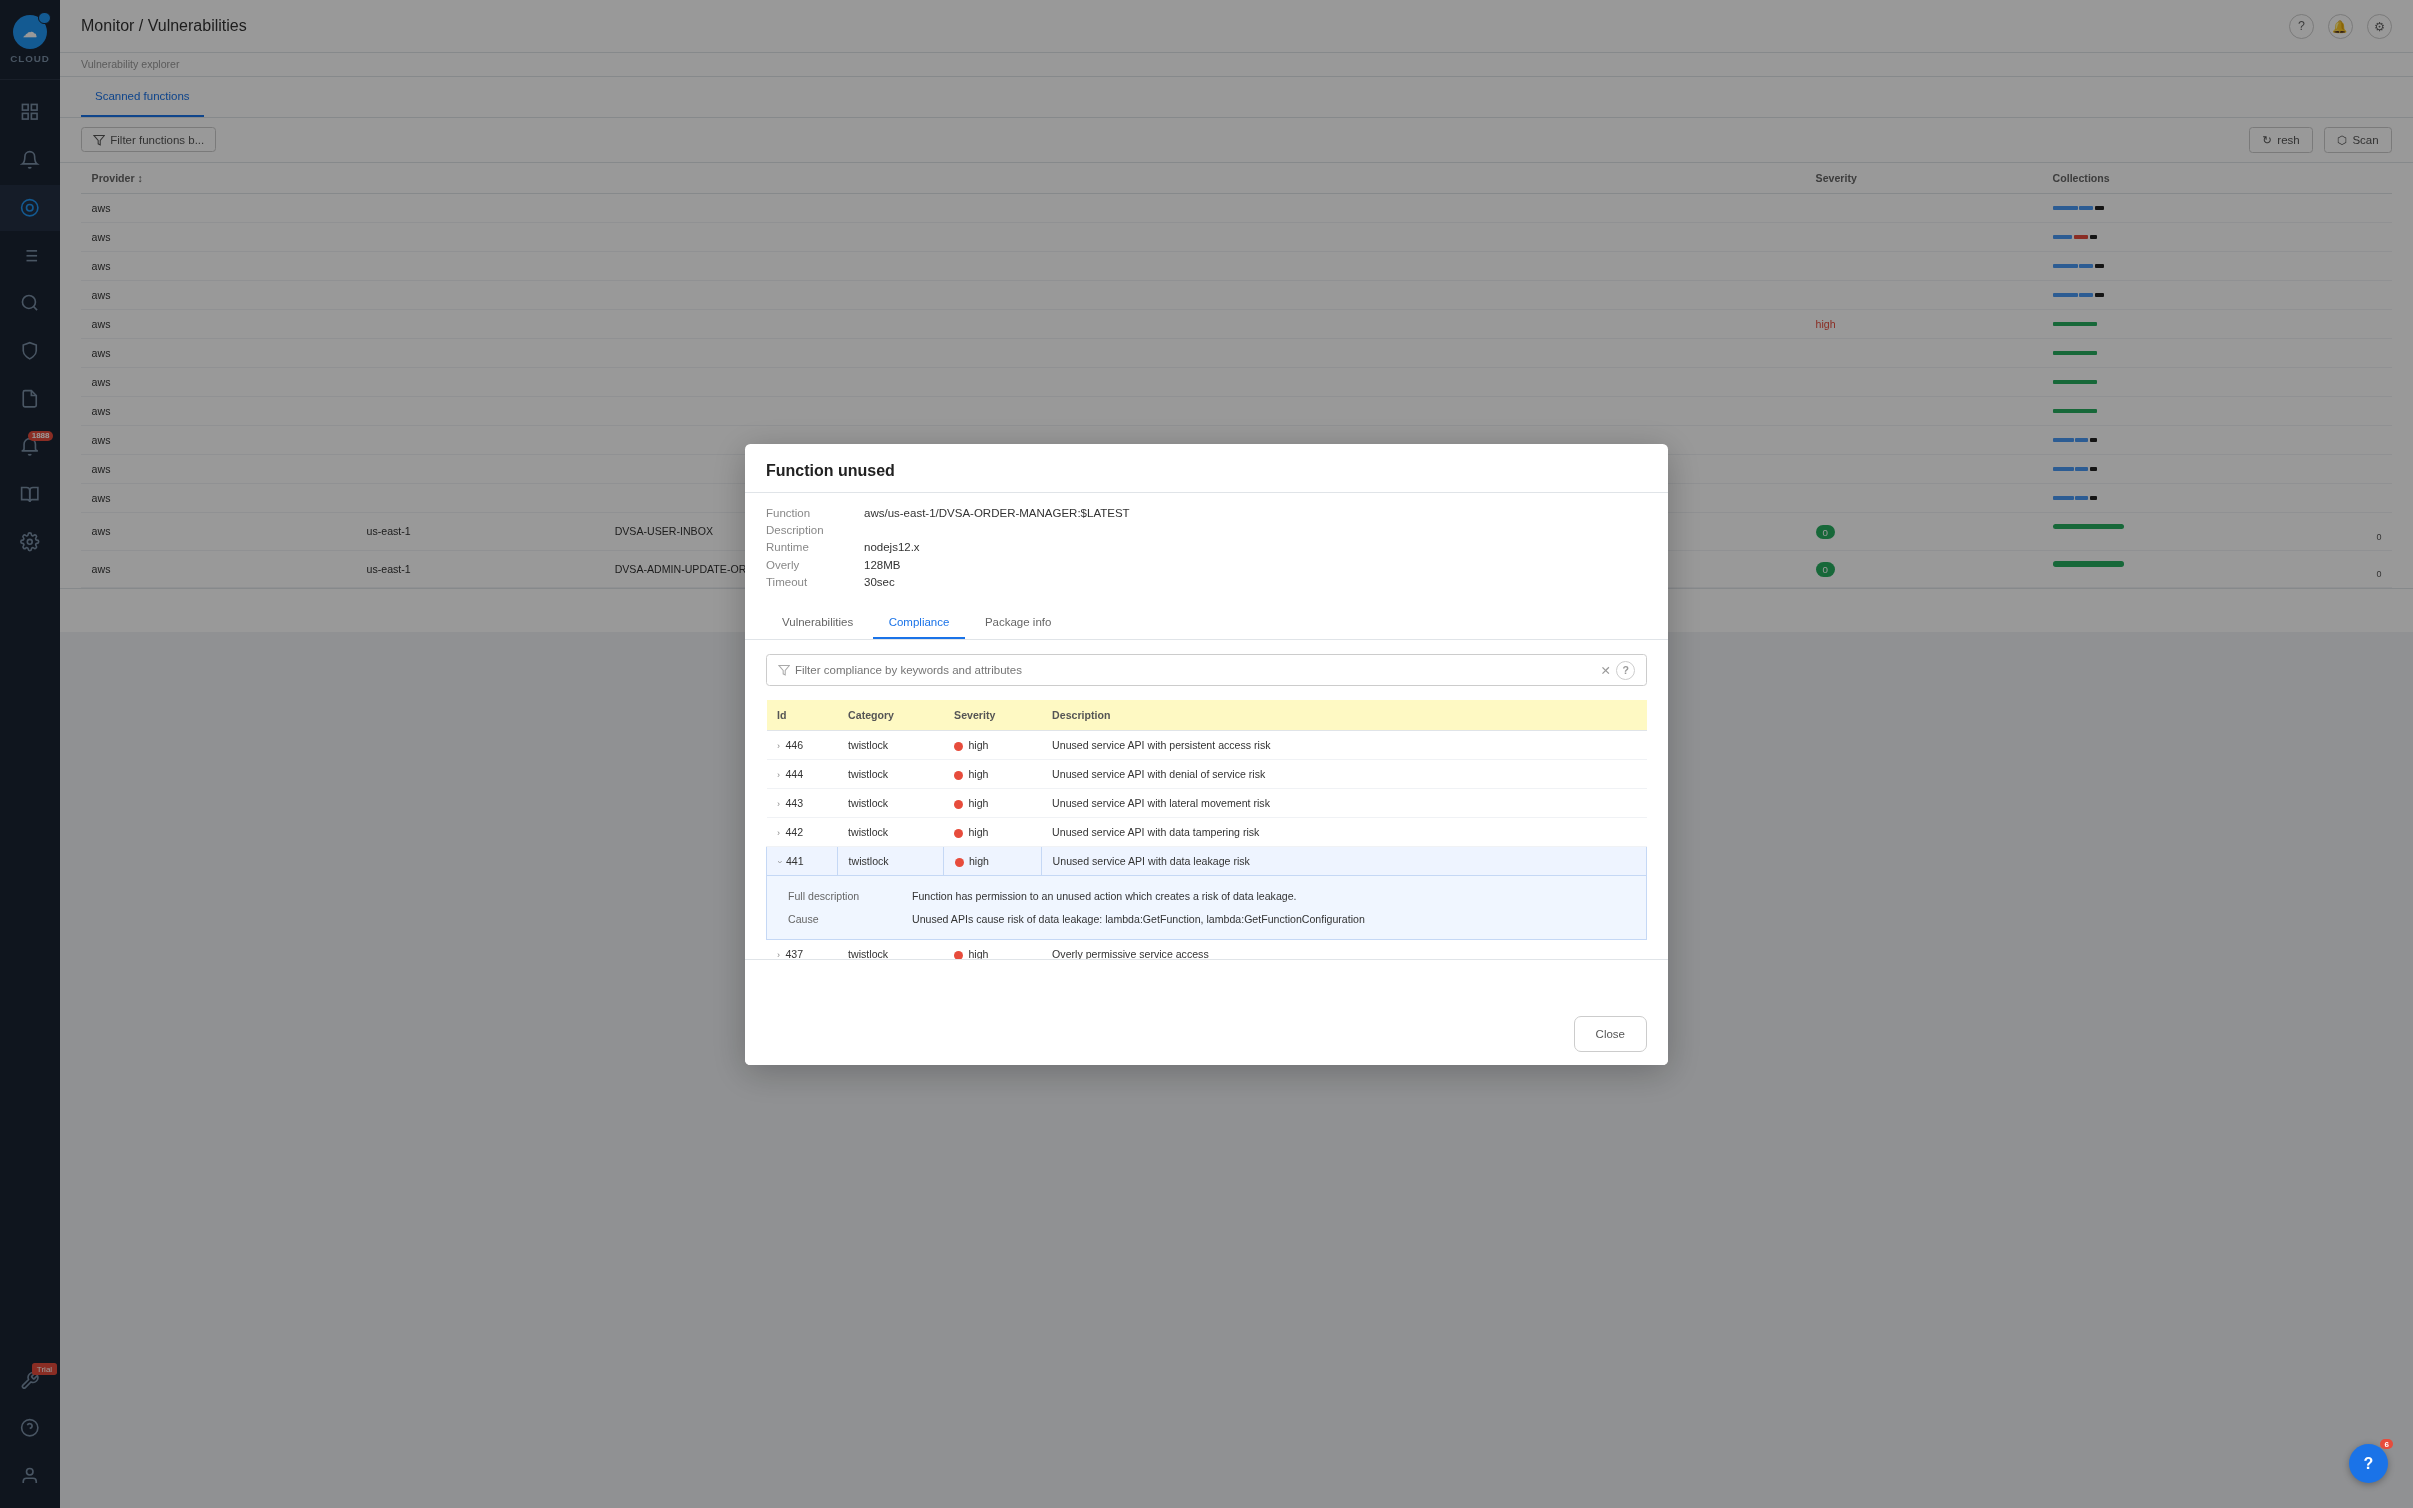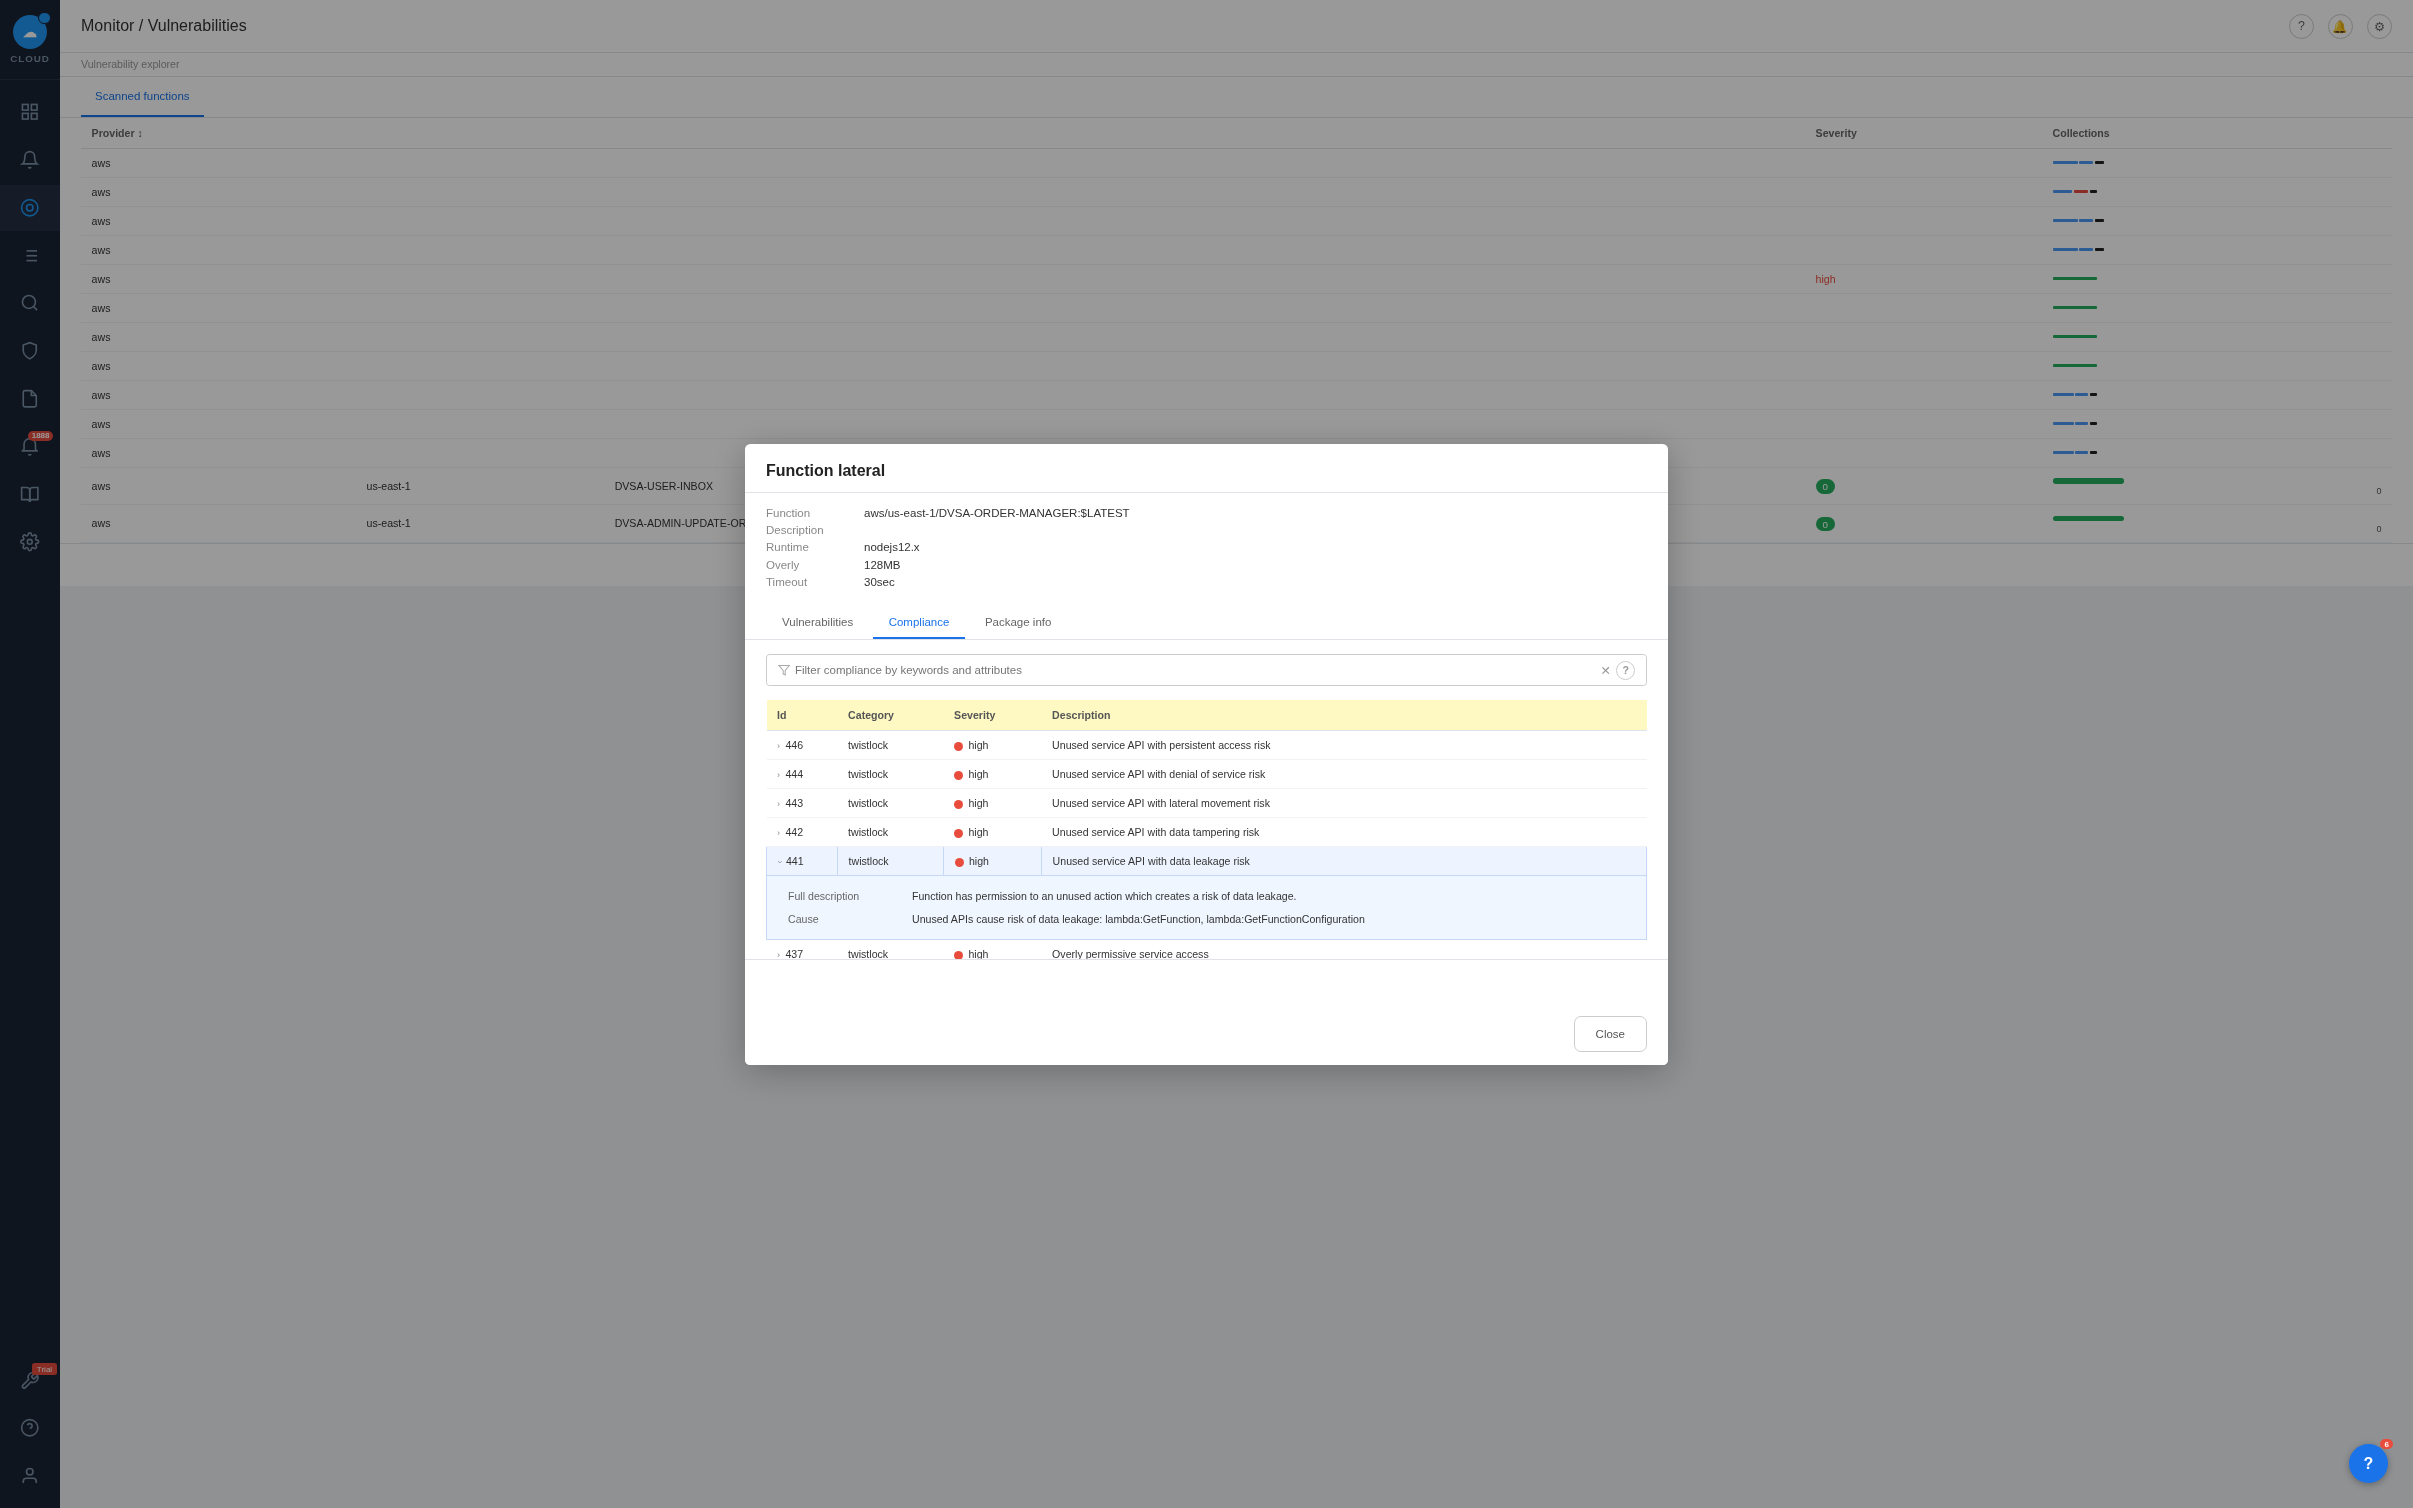--- a/index.html
+++ b/index.html
@@ -258,20 +258,37 @@
   <div class="page-subtitle">
     <span>Vulnerability explorer</span>
   </div>
 
   <div class="tabs-row">
     <div class="tab-item active">
       <span>Scanned functions</span>
     </div>
   </div>
 
+  <div class="toolbar">
+    <div class="filter-btn">
+      <svg width="12.4" height="12.4" viewBox="0 0 24 24" fill="none" stroke="currentColor" stroke-width="2">
+          <polygon points="22 3 2 3 10 12.46 10 19 14 21 14 12.46 22 3"></polygon>
+        </svg>
+      <span>Filter functions b...</span>
+    </div>
+    <div class="spacer"></div>
+    <div class="action-btn">
+      <span>↻</span>
+      <span>resh</span>
+    </div>
+    <div class="action-btn">
+      <span>⬡</span>
+      <span>Scan</span>
+    </div>
+  </div>
 
   <div style="background:white;padding:0 21px;">
     <table class="data-table">
       <thead>
         <tr>
           <th>Provider ↕</th>
           <th></th>
           <th></th>
           <th></th>
           <th></th>
@@ -479,21 +496,21 @@
     <button class="page-btn"><span>Next</span> ▶▶</button>
     <button class="page-btn">Last</button>
     <div class="page-info">Pg 1 of 3</div>
   </div>
 </div>
 
 <div class="overlay">
   <div class="modal">
 
     <div class="modal-header">
-      <div class="modal-title">Function lateral</div>
+      <div class="modal-title">Function unused</div>
     </div>
 
     <div class="modal-meta">
       <div class="meta-row">
         <span class="meta-label">Function</span>
         <span class="meta-value">aws/us-east-1/DVSA-ORDER-MANAGER:$LATEST</span>
       </div>
       <div class="meta-row">
         <span class="meta-label">Description</span>
         <span class="meta-value"></span>

